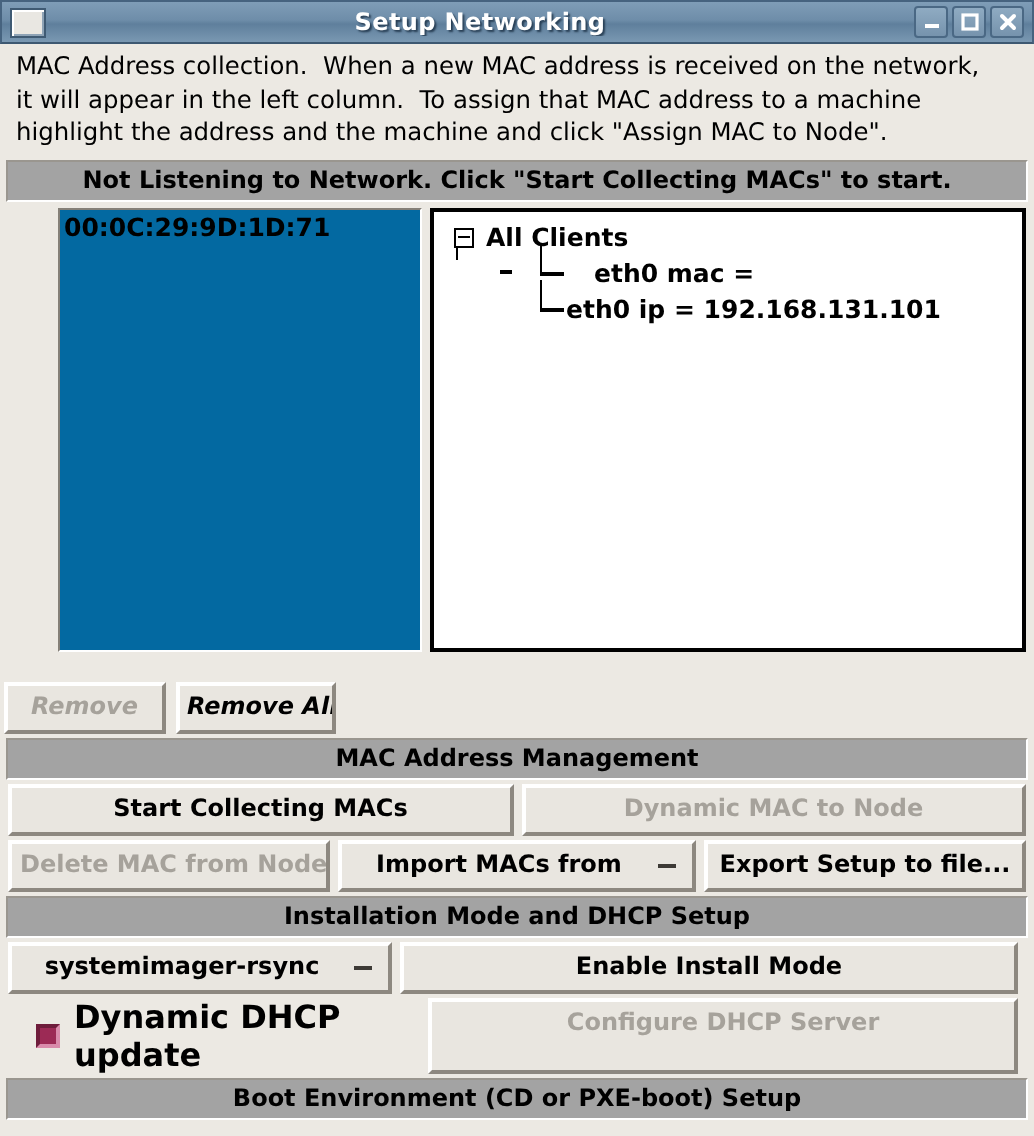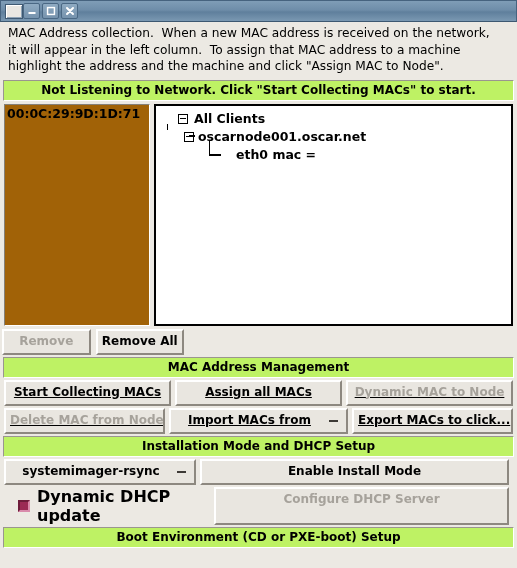--- a/index.html
+++ b/index.html
@@ -72,69 +72,70 @@
     font-weight: normal;
     color: #000000;
     line-height: 16.5px;
     padding: 3px 6px 4px 8px;
     white-space: pre-wrap;
   }
 
   
   .sunken-label {
     box-sizing: border-box;
-    background: #bef264;
+    background: #a3a3a3;
     border: 1px solid;
     border-color: #9a968f #ffffff #ffffff #9a968f;
     text-align: center;
     font-size: 12px;
     font-weight: bold;
     color: #000000;
     padding: 2px 0 3px 0;
     margin: 0 3px;
   }
   .status-bar { margin: 1px 3px 3px 3px; }
   .section-head { margin: 2px 3px 2px 3px; text-align: center; }
 
   
   .panes {
     display: flex;
     margin: 0 4px;
     gap: 4px;
     height: 222px;
   }
   .maclist {
-    width: 146px;
-    box-sizing: border-box;
-    background: #a16207;
+    width: 182px;
+    box-sizing: border-box;
+    background: #0369a1;
     border: 1px solid;
     border-color: #858078 #ffffff #ffffff #858078;
     padding: 1px 0 0 2px;
     overflow: hidden;
+    margin-left: 25px;
   }
   .mac-item {
     font-size: 12.5px;
     font-weight: bold;
     color: #000000;
     line-height: 15px;
     white-space: nowrap;
   }
   .treepane {
     flex: 1;
     box-sizing: border-box;
     background: #ffffff;
     border: 2px solid #000000;
     padding: 4px 2px 2px 6px;
     overflow: hidden;
   }
 
   
   .tree { font-size: 12.5px; font-weight: bold; color:#000; }
   .tnode { display:flex; align-items:flex-start; line-height:18px; white-space:nowrap; }
-  .tnode.lvl1 { margin-left: 16px; }
+  .tnode.lvl1 { margin-left: 4px; }
   .tnode.lvl2 { margin-left: 22px; }
   .tnode.lvl3 { margin-left: 47px; }
   .expander {
     width: 10px; height: 10px;
     box-sizing: border-box;
     border: 1px solid #000;
     background: #fff;
     position: relative;
     margin-top: 4px;
     flex: 0 0 auto;
@@ -181,29 +182,29 @@
     cursor: default;
     white-space: nowrap;
     overflow: hidden;
     line-height: 15px;
   }
   .btn.disabled { color: #a6a29b; }
   .btn-row {
     display: flex;
     gap: 4px;
     margin: 2px 4px;
-    text-decoration: underline;
   }
   .btn-row .btn { flex: 1; }
 
   .small-btn-row {
     display: flex;
     gap: 5px;
-    margin: 3px 0 0 2px;
-    width: 182px;
+    margin: 15px 0 0 2px;
+    width: 166px;
+    font-style: italic;
   }
   .small-btn-row .btn { flex: 1; }
 
   
   .dropbtn {
     position: relative;
     padding-right: 22px;
   }
   .dropbtn .dash {
     position: absolute;
@@ -246,20 +247,21 @@
   .twocol > * { flex: 1; }
   .col-fixed-left { flex: 0 0 192px; }
 </style>
 </head>
 <body>
 
 <div id="window">
 
   <div class="titlebar">
     <div class="title-icon"></div>
+    <div class="title-text">Setup Networking</div>
     <div class="title-buttons">
       <div class="tbtn">
         <svg width="9" height="9" viewBox="0 0 9 9">
             <rect x="1" y="5.5" width="7" height="2" fill="#ffffff"></rect>
           </svg>
       </div>
       <div class="tbtn">
         <svg width="9" height="9" viewBox="0 0 9 9">
             <rect x="1" y="1" width="7" height="7" fill="none" stroke="#ffffff" stroke-width="1.6"></rect>
           </svg>
@@ -282,53 +284,52 @@
     <div class="maclist">
       <div class="mac-item">00:0C:29:9D:1D:71</div>
     </div>
     <div class="treepane">
       <div class="tree tree-inner">
         <div class="tnode lvl1">
           <div class="expander"></div>
           <div class="tnode-label">All Clients</div>
         </div>
         <div class="connector-v1"></div>
-        <div class="tnode lvl2">
-          <div class="expander"></div>
-          <div class="tnode-label" style="margin-left:4px">oscarnode001.oscar.net</div>
-        </div>
         <div class="connector-dash"></div>
         <div class="tnode lvl3">
           <div class="elbow tee"></div>
           <div class="tnode-label" style="margin-left:15px">eth0 mac =</div>
         </div>
+        <div class="tnode lvl3">
+          <div class="elbow ell"></div>
+          <div class="tnode-label" style="margin-left:1px">eth0 ip = 192.168.131.101</div>
+        </div>
       </div>
     </div>
   </div>
 
   <div class="small-btn-row">
     <div class="btn disabled">Remove</div>
     <div class="btn">Remove All</div>
   </div>
 
   <div class="sunken-label section-head">MAC Address Management</div>
 
   <div class="btn-row">
     <div class="btn">Start Collecting MACs</div>
-    <div class="btn">Assign all MACs</div>
     <div class="btn disabled">Dynamic MAC to Node</div>
   </div>
 
   <div class="btn-row">
     <div class="btn disabled">Delete MAC from Node</div>
     <div class="btn dropbtn">
       <span>Import MACs from</span>
       <span class="dash"></span>
     </div>
-    <div class="btn">Export MACs to click...</div>
+    <div class="btn">Export Setup to file...</div>
   </div>
 
   <div class="sunken-label section-head">Installation Mode and DHCP Setup</div>
 
   <div class="twocol">
     <div class="btn dropbtn col-fixed-left">
       <span>systemimager-rsync</span>
       <span class="dash"></span>
     </div>
     <div class="btn">Enable Install Mode</div>

